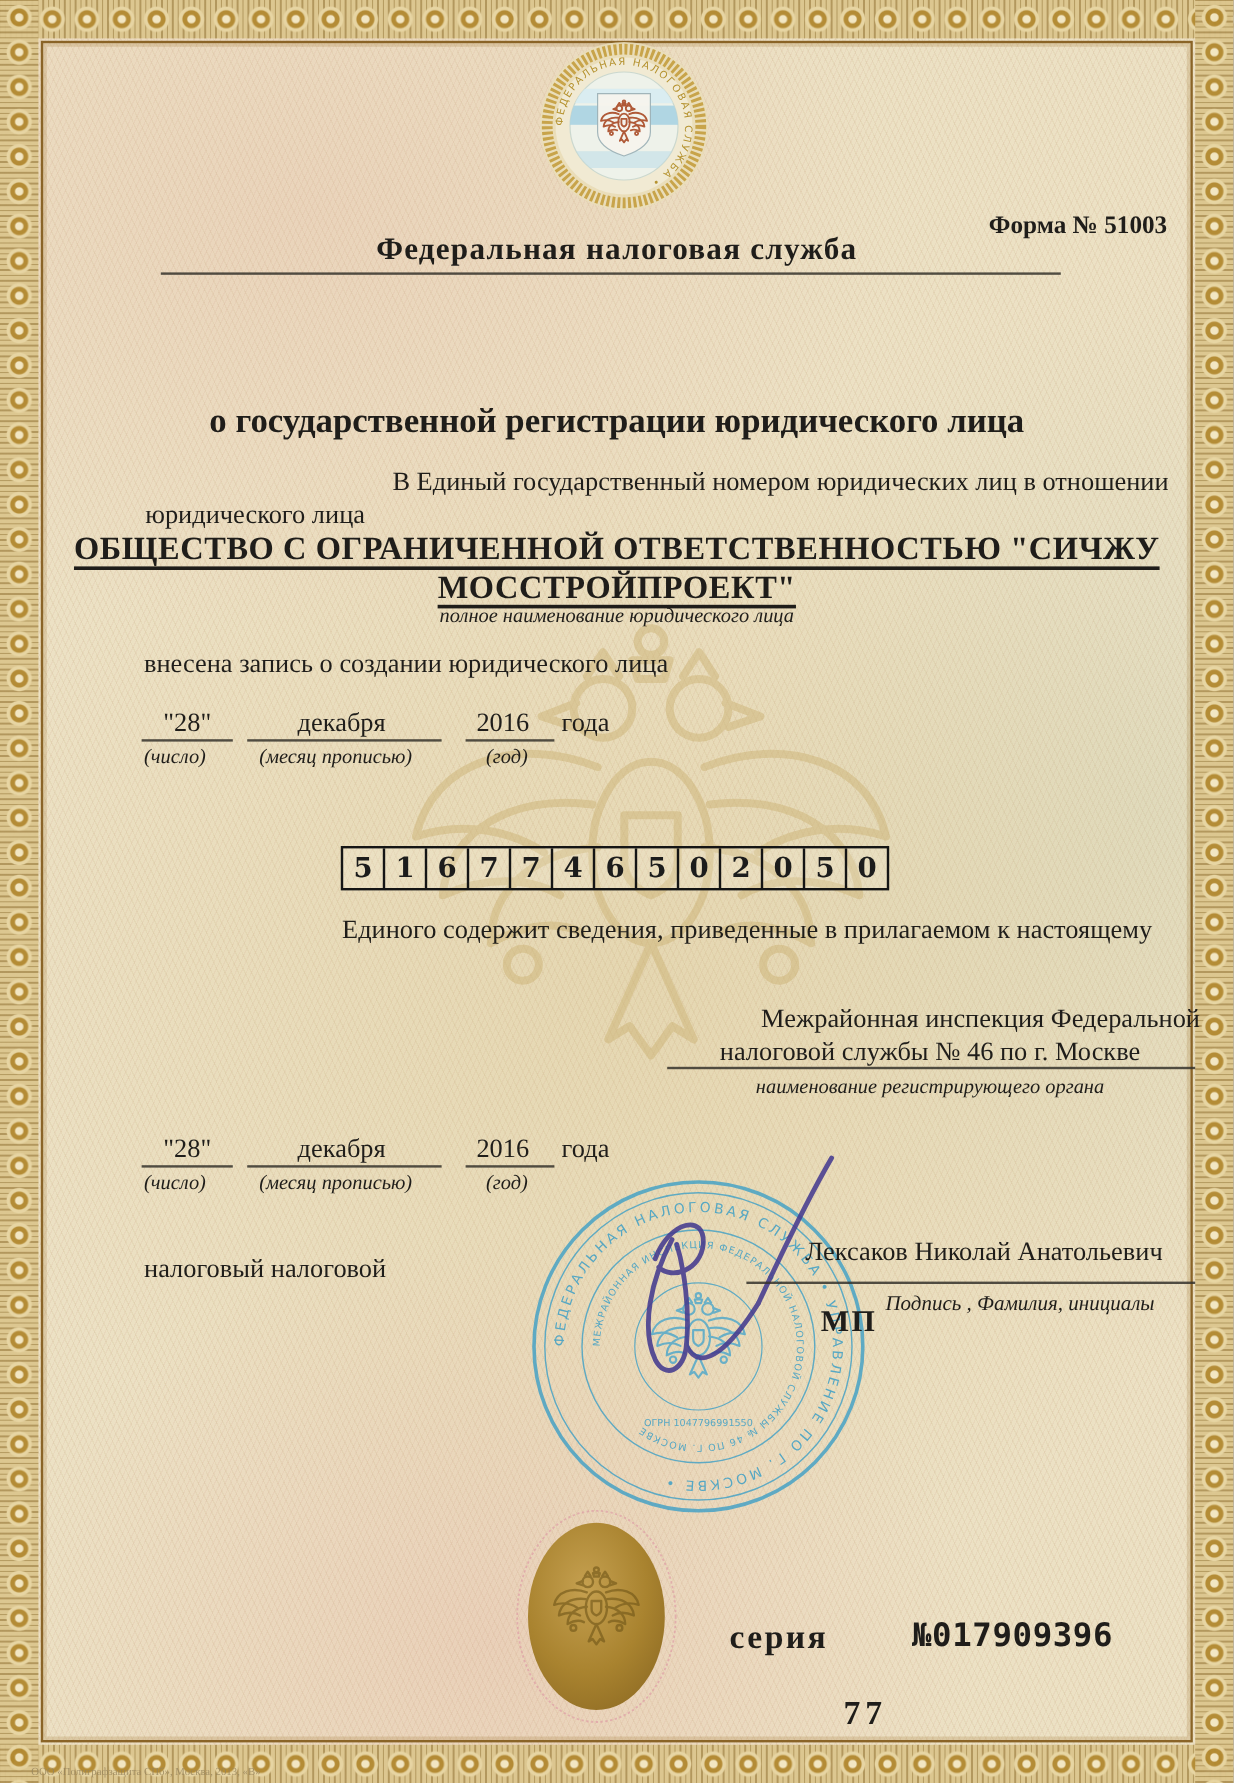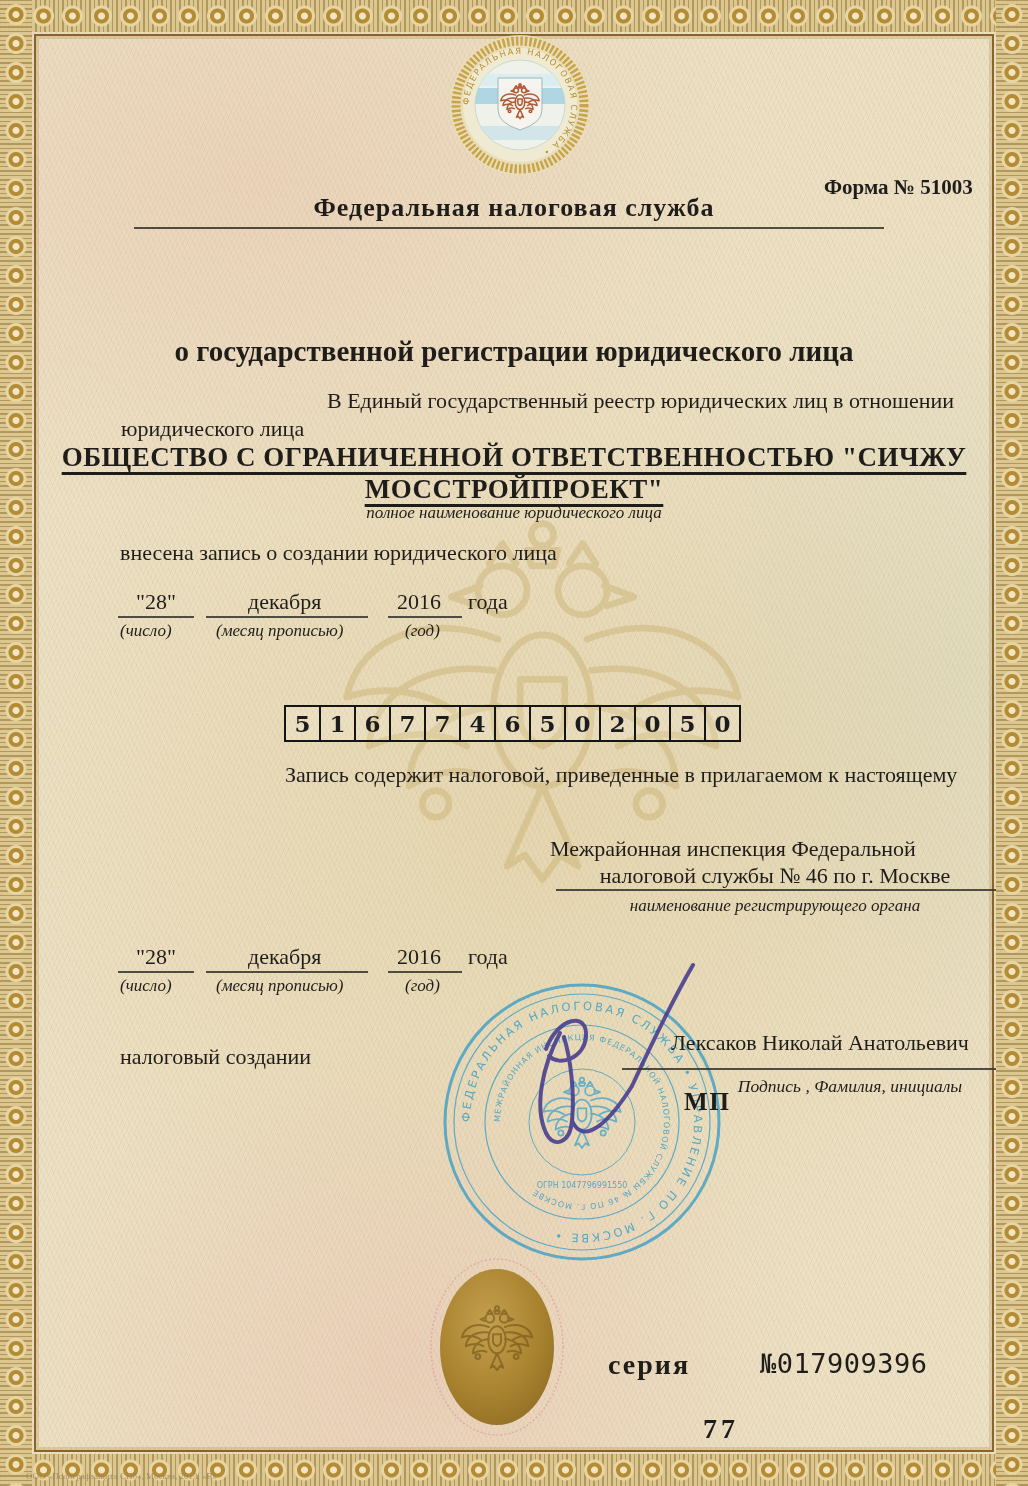--- a/index.html
+++ b/index.html
@@ -103,21 +103,21 @@
     </g>
     <path d="M53,48 h44 v32 q0,13 -22,20 q-22,-7 -22,-20 z" fill="#f7f5ee" stroke="#9fb3b8" opacity=".95"></path>
     <use href="#eagle" x="53" y="52" width="44" height="48" stroke="#b05a38" stroke-width="7"></use>
   </svg>
 
   <div class="t b" style="left:824px;top:175px;font-size:21px">Форма  № 51003</div>
   <div class="t b c" style="top:192px;font-size:26px;letter-spacing:1px">Федеральная налоговая служба</div>
   <div class="rule" style="left:134px;top:227px;width:750px;height:1.5px"></div>
   <div class="t b c" style="top:334px;font-size:29px">о государственной регистрации юридического лица</div>
 
-  <div class="t" style="left:327px;top:388px">В Единый государственный реестр юридических лиц в отношении</div>
+  <div class="t" style="left:327px;top:388px">В Единый государственный номером юридических лиц в отношении</div>
   <div class="t" style="left:121px;top:416px">юридического лица</div>
 
   <div class="t c company" style="top:441px">ОБЩЕСТВО С ОГРАНИЧЕННОЙ ОТВЕТСТВЕННОСТЬЮ "СИЧЖУ</div>
   <div class="t c company" style="top:473px">МОССТРОЙПРОЕКТ"</div>
   <div class="t c i" style="top:503px">полное наименование юридического лица</div>
 
   <div class="t" style="left:120px;top:540px">внесена запись о создании юридического лица</div>
 
   <div class="t" style="left:136px;top:589px">"28"</div>
   <div class="rule" style="left:118px;top:616px;width:76px"></div>
@@ -139,39 +139,39 @@
     <span>4</span>
     <span>6</span>
     <span>5</span>
     <span>0</span>
     <span>2</span>
     <span>0</span>
     <span>5</span>
     <span>0</span>
   </div>
 
-  <div class="t" style="left:285px;top:762px">Запись содержит налоговой, приведенные в прилагаемом к настоящему</div>
-
-  <div class="t" style="left:550px;width:450px;text-align:left;top:836px">Межрайонная инспекция Федеральной</div>
+  <div class="t" style="left:285px;top:762px">Единого содержит сведения, приведенные в прилагаемом к настоящему</div>
+
+  <div class="t" style="left:550px;width:450px;text-align:right;top:836px">Межрайонная инспекция Федеральной</div>
   <div class="t" style="left:550px;width:450px;text-align:center;top:863px">налоговой службы № 46 по г. Москве</div>
   <div class="rule" style="left:556px;top:889px;width:440px"></div>
   <div class="t i" style="left:560px;width:430px;text-align:center;top:896px">наименование регистрирующего органа</div>
 
   <div class="t" style="left:136px;top:944px">"28"</div>
   <div class="rule" style="left:118px;top:971px;width:76px"></div>
   <div class="t i" style="left:120px;top:976px">(число)</div>
   <div class="t" style="left:248px;top:944px">декабря</div>
   <div class="rule" style="left:206px;top:971px;width:162px"></div>
   <div class="t i" style="left:216px;top:976px">(месяц прописью)</div>
   <div class="t" style="left:397px;top:944px">2016</div>
   <div class="rule" style="left:388px;top:971px;width:74px"></div>
   <div class="t" style="left:468px;top:944px">года</div>
   <div class="t i" style="left:405px;top:976px">(год)</div>
 
-  <div class="t" style="left:120px;top:1044px">налоговый создании</div>
+  <div class="t" style="left:120px;top:1044px">налоговый налоговой</div>
 
   <svg class="abs" style="left:432px;top:972px;width:300px;height:300px" viewBox="0 0 300 300">
     <defs>
       <path id="stampOuter" d="M150,150 m-112,0 a112,112 0 1,1 224,0 a112,112 0 1,1 -224,0"></path>
       <path id="stampInner" d="M150,150 m-82,0 a82,82 0 1,1 164,0 a82,82 0 1,1 -164,0"></path>
     </defs>
     <g stroke="#3d9fc6" fill="none" opacity=".8">
       <circle cx="150" cy="150" r="137" stroke-width="3"></circle>
       <circle cx="150" cy="150" r="128" stroke-width="1.2"></circle>
       <circle cx="150" cy="150" r="97" stroke-width="1.2"></circle>
@@ -209,17 +209,17 @@
         <stop offset="100%" stop-color="#8f6c24"></stop>
       </radialGradient>
     </defs>
     <ellipse cx="71" cy="91" rx="66" ry="88" fill="none" stroke="#dd9aa4" stroke-width="1.5" stroke-dasharray="2 2" opacity=".65"></ellipse>
     <ellipse cx="71" cy="91" rx="57" ry="78" fill="url(#goldg)"></ellipse>
     <use href="#eagle" x="31" y="43" width="80" height="96" stroke="#6f5517" stroke-width="5" opacity=".6"></use>
   </svg>
 
   <div class="t b" style="left:608px;top:1348px;font-size:28px;letter-spacing:2px">серия</div>
   <div class="t b" style="left:703px;top:1412px;font-size:28px;letter-spacing:4px">77</div>
-  <div class="t mono" style="left:760px;top:1348px;font-size:27px;font-weight:normal;letter-spacing:.5px">№017909396</div>
+  <div class="t mono" style="left:760px;top:1348px;font-size:27px;font-weight:bold;letter-spacing:.5px">№017909396</div>
 
   <div class="t" style="left:26px;top:1471px;font-size:9px;color:#97845c;opacity:.8">ООО «Полиграфзащита СПб», Москва, 2013, «В»</div>
 
 </div>
 
 </body></html>

